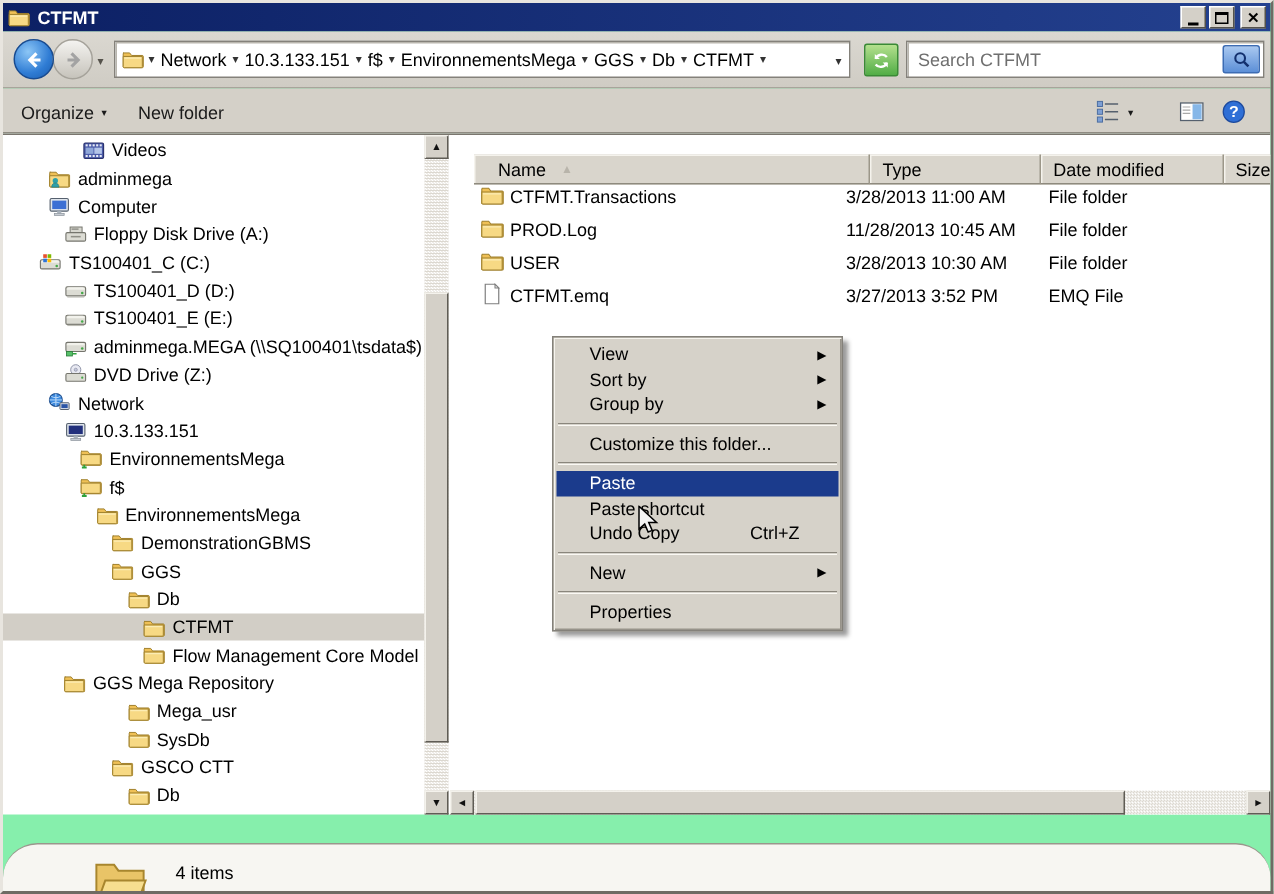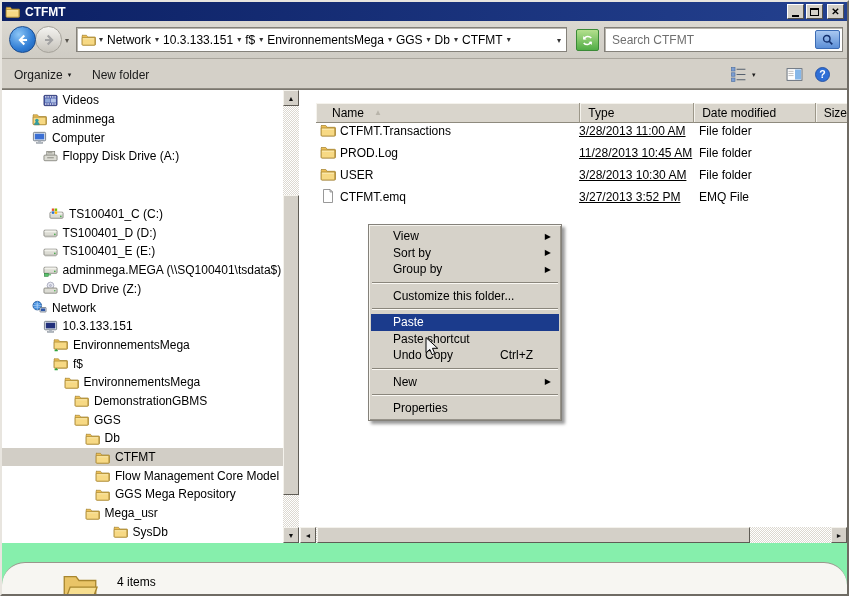--- a/index.html
+++ b/index.html
@@ -98,21 +98,21 @@
   .col:nth-of-type(1){ width:272px; padding-left:16px; }
   .col:nth-of-type(2){ width:117px; }
   .col:nth-of-type(3){ width:125px; }
   .col:nth-of-type(4){ flex:1; border-right:none; }
   .sort{ margin-left:10px; font-size:8px; color:#b8b4aa; }
 
   .fl-rows{ position:absolute; top:30px; left:0; right:0; }
   .frow{ position:relative; height:22px; }
   .frow .ficon{ position:absolute; left:20px; top:2px; width:16px; height:16px; }
   .frow span{ position:absolute; top:4px; white-space:nowrap; }
-  .fname{ left:40px; } .fdate{ left:279px;text-decoration:underline; } .ftype{ left:399px; }
+  .fname{ left:40px; } .fdate{ left:264px; } .ftype{ left:399px; }
   .fsize{ left:506px; width:34px; text-align:right; }
 
   .hscroll{ position:absolute; left:0; right:0; bottom:0; height:16px; }
   .hscroll .sb-track{ top:0; bottom:0; left:16px; right:16px; }
   .sb-left{ left:0; top:0; } .sb-right{ right:0; left:auto; top:0; }
   .h-thumb{ top:0; left:17px; width:433px; height:16px; }
 
   
   .ctx{ position:absolute; left:366px; top:222px; width:194px; background:#d6d2c9;
     border:1px solid #84817a; padding:3px 2px; z-index:10;
@@ -383,92 +383,92 @@
       <svg class="tb-ic">
           <use href="#i-help"></use>
         </svg>
     </div>
   </div>
 
   <div class="main">
 
     <div class="tree">
 
+        <div class="t-row" style="padding-left: 40.5px; margin-left: 12px;">
+          <svg class="ticon" viewBox="0 0 16 16">
+            <use href="#i-film"></use>
+          </svg>
+          <span>Videos</span>
+        </div>
+
+        <div class="t-row" style="padding-left: 30px;">
+          <svg class="ticon" viewBox="0 0 16 16">
+            <use href="#i-folder-user"></use>
+          </svg>
+          <span>adminmega</span>
+        </div>
+
+        <div class="t-row" style="padding-left: 30px;">
+          <svg class="ticon" viewBox="0 0 16 16">
+            <use href="#i-computer"></use>
+          </svg>
+          <span>Computer</span>
+        </div>
+
         <div class="t-row" style="padding-left: 40.5px;">
           <svg class="ticon" viewBox="0 0 16 16">
-            <use href="#i-film"></use>
-          </svg>
-          <span>Videos</span>
+            <use href="#i-floppy"></use>
+          </svg>
+          <span>Floppy Disk Drive (A:)</span>
+        </div>
+
+        <div class="t-row" style="padding-left: 24px;">
+          <svg class="ticon" viewBox="0 0 16 16">
+            <use href="#i-drive-win"></use>
+          </svg>
+          <span>TS100401_C (C:)</span>
+        </div>
+
+        <div class="t-row" style="padding-left: 40.5px;">
+          <svg class="ticon" viewBox="0 0 16 16">
+            <use href="#i-drive"></use>
+          </svg>
+          <span>TS100401_D (D:)</span>
+        </div>
+
+        <div class="t-row" style="padding-left: 40.5px;">
+          <svg class="ticon" viewBox="0 0 16 16">
+            <use href="#i-drive"></use>
+          </svg>
+          <span>TS100401_E (E:)</span>
+        </div>
+
+        <div class="t-row" style="padding-left: 40.5px;">
+          <svg class="ticon" viewBox="0 0 16 16">
+            <use href="#i-drive-net"></use>
+          </svg>
+          <span>adminmega.MEGA (\\SQ100401\tsdata$) (H:)</span>
+        </div>
+
+        <div class="t-row" style="padding-left: 40.5px;">
+          <svg class="ticon" viewBox="0 0 16 16">
+            <use href="#i-dvd"></use>
+          </svg>
+          <span>DVD Drive (Z:)</span>
         </div>
 
         <div class="t-row" style="padding-left: 30px;">
           <svg class="ticon" viewBox="0 0 16 16">
-            <use href="#i-folder-user"></use>
-          </svg>
-          <span>adminmega</span>
-        </div>
-
-        <div class="t-row" style="padding-left: 30px;">
-          <svg class="ticon" viewBox="0 0 16 16">
-            <use href="#i-computer"></use>
-          </svg>
-          <span>Computer</span>
+            <use href="#i-network"></use>
+          </svg>
+          <span>Network</span>
         </div>
 
         <div class="t-row" style="padding-left: 40.5px;">
           <svg class="ticon" viewBox="0 0 16 16">
-            <use href="#i-floppy"></use>
-          </svg>
-          <span>Floppy Disk Drive (A:)</span>
-        </div>
-
-        <div class="t-row" style="padding-left: 47px; margin-top: 39px;">
-          <svg class="ticon" viewBox="0 0 16 16">
-            <use href="#i-drive-win"></use>
-          </svg>
-          <span>TS100401_C (C:)</span>
-        </div>
-
-        <div class="t-row" style="padding-left: 40.5px;">
-          <svg class="ticon" viewBox="0 0 16 16">
-            <use href="#i-drive"></use>
-          </svg>
-          <span>TS100401_D (D:)</span>
-        </div>
-
-        <div class="t-row" style="padding-left: 40.5px;">
-          <svg class="ticon" viewBox="0 0 16 16">
-            <use href="#i-drive"></use>
-          </svg>
-          <span>TS100401_E (E:)</span>
-        </div>
-
-        <div class="t-row" style="padding-left: 40.5px;">
-          <svg class="ticon" viewBox="0 0 16 16">
-            <use href="#i-drive-net"></use>
-          </svg>
-          <span>adminmega.MEGA (\\SQ100401\tsdata$) (H:)</span>
-        </div>
-
-        <div class="t-row" style="padding-left: 40.5px;">
-          <svg class="ticon" viewBox="0 0 16 16">
-            <use href="#i-dvd"></use>
-          </svg>
-          <span>DVD Drive (Z:)</span>
-        </div>
-
-        <div class="t-row" style="padding-left: 30px;">
-          <svg class="ticon" viewBox="0 0 16 16">
-            <use href="#i-network"></use>
-          </svg>
-          <span>Network</span>
-        </div>
-
-        <div class="t-row" style="padding-left: 40.5px;">
-          <svg class="ticon" viewBox="0 0 16 16">
             <use href="#i-server"></use>
           </svg>
           <span>10.3.133.151</span>
         </div>
 
         <div class="t-row" style="padding-left: 51px;">
           <svg class="ticon" viewBox="0 0 16 16">
             <use href="#i-folder-shared"></use>
           </svg>
           <span>EnvironnementsMega</span>
@@ -516,35 +516,35 @@
           <span>CTFMT</span>
         </div>
 
         <div class="t-row" style="padding-left: 93px;">
           <svg class="ticon" viewBox="0 0 16 16">
             <use href="#i-folder"></use>
           </svg>
           <span>Flow Management Core Model</span>
         </div>
 
-        <div class="t-row" style="padding-left: 93px;">
+        <div class="t-row" style="padding-left: 40px;">
           <svg class="ticon" viewBox="0 0 16 16">
             <use href="#i-folder"></use>
           </svg>
           <span>GGS Mega Repository</span>
         </div>
 
         <div class="t-row" style="padding-left: 82.5px;">
           <svg class="ticon" viewBox="0 0 16 16">
             <use href="#i-folder"></use>
           </svg>
           <span>Mega_usr</span>
         </div>
 
-        <div class="t-row" style="padding-left: 82.5px; margin-left: 28px;">
+        <div class="t-row" style="padding-left: 82.5px;">
           <svg class="ticon" viewBox="0 0 16 16">
             <use href="#i-folder"></use>
           </svg>
           <span>SysDb</span>
         </div>
 
         <div class="t-row" style="padding-left: 72px;">
           <svg class="ticon" viewBox="0 0 16 16">
             <use href="#i-folder"></use>
           </svg>

